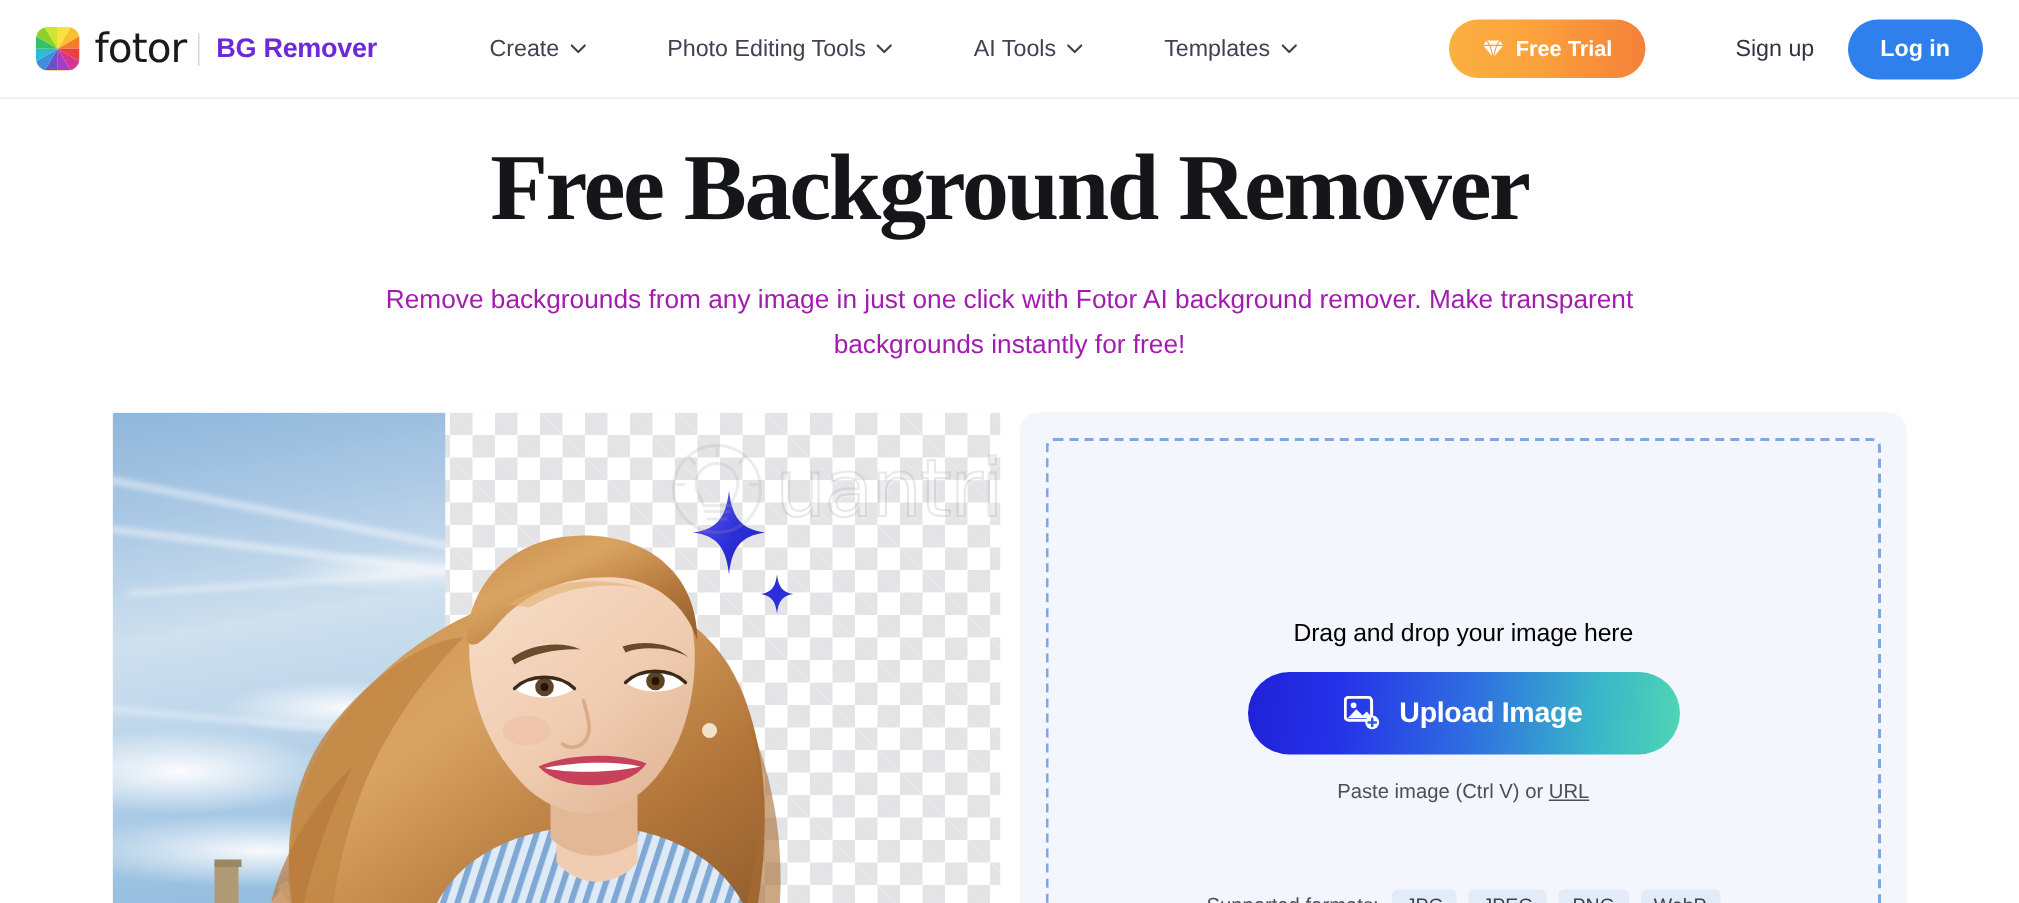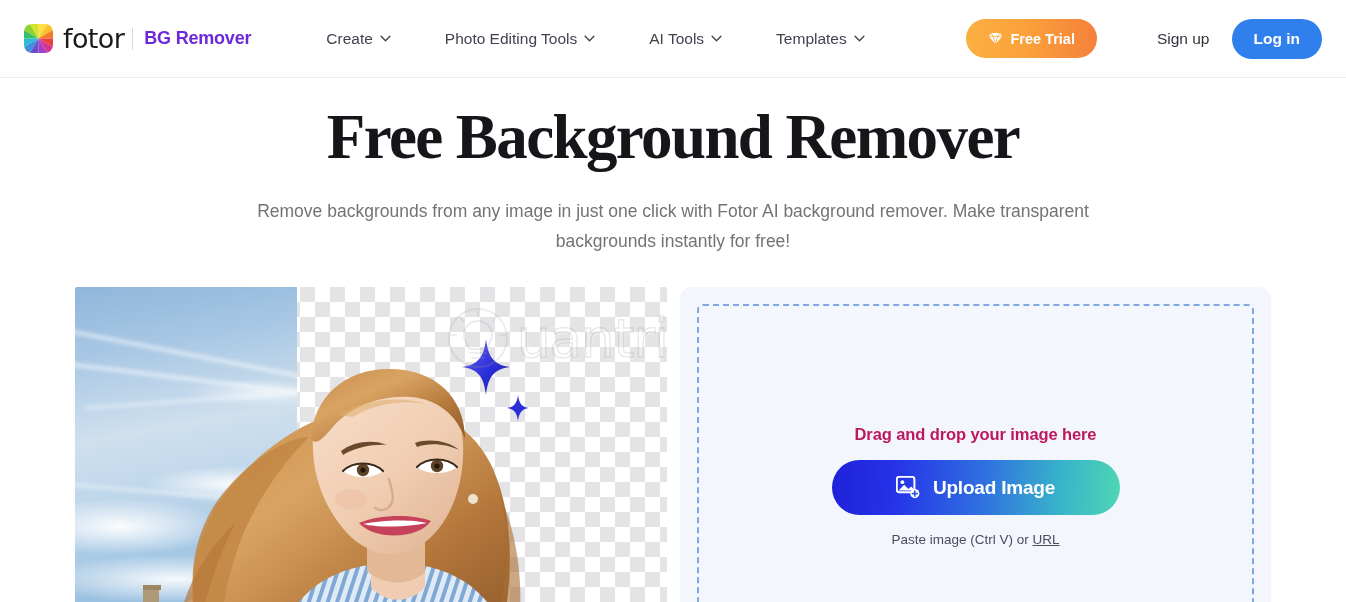--- a/index.html
+++ b/index.html
@@ -12,21 +12,21 @@
 
   body {
     font-family: "Liberation Sans", sans-serif;
     background: #ffffff;
     color: #1d1d1f;
     -webkit-font-smoothing: antialiased;
   }
 
   
   .header {
-    height: 78px;
+    height: 66px;
     width: 100%;
     background: #ffffff;
     border-bottom: 1px solid #ececec;
     display: flex;
     align-items: center;
     padding: 0 24px 0 24px;
     position: relative;
   }
 
   .brand-block {
@@ -160,21 +160,21 @@
     color: #15161a;
     line-height: 1.18;
     font-family: Liberation Serif, serif;
   }
 
   .hero-sub {
     margin: 22px auto 0 auto;
     max-width: 880px;
     font-size: 17.5px;
     line-height: 30px;
-    color: #737373;
+    color: #a21caf;
     font-weight: 400;
   }
 
   
   .workspace {
     margin: 31px auto 0 auto;
     width: 1196px;
     display: flex;
     gap: 13px;
     height: 352px;
@@ -315,22 +315,22 @@
   .dz-inner {
     margin-top: 119px;
     display: flex;
     flex-direction: column;
     align-items: center;
     width: 100%;
   }
 
   .dz-hint {
     font-size: 16.5px;
-    color: #be185d;
-    font-weight: 700;
+    color: #000000;
+    font-weight: 400;
     letter-spacing: -0.1px;
   }
 
   .btn-upload {
     margin-top: 16px;
     width: 288px;
     height: 55px;
     border-radius: 28px;
     background: linear-gradient(95deg, #1f21d8 0%, #2633e8 22%, #2f6fe0 52%, #39b6c9 80%, #4fd6b4 100%);
     color: #ffffff;

